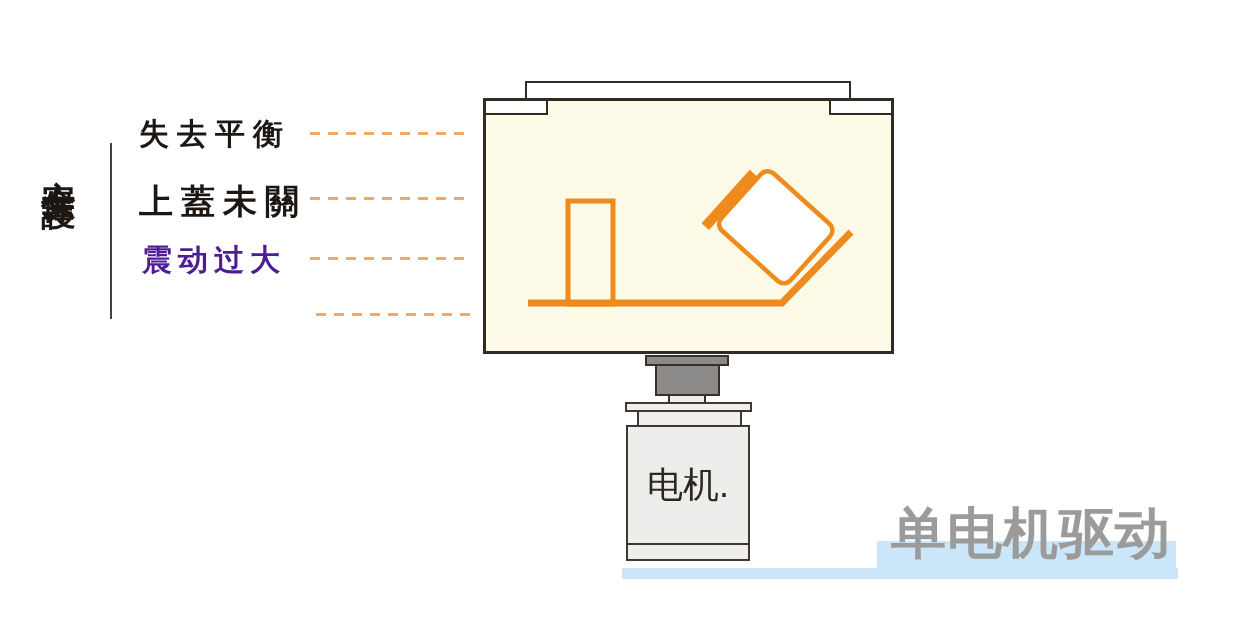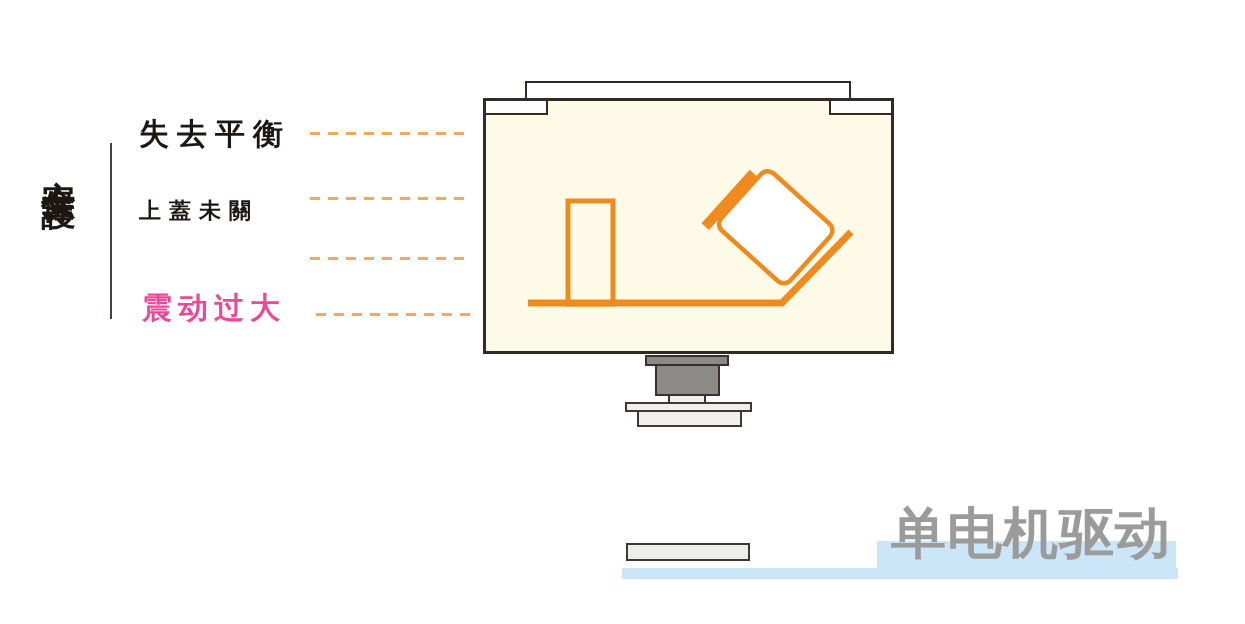--- a/index.html
+++ b/index.html
@@ -9,22 +9,22 @@
   }
   
   .vertical-title{
     position:absolute;left:42px;top:153px;height:170px;
     writing-mode:vertical-rl;text-orientation:upright;
     font-size:34px;font-weight:600;letter-spacing:5px;color:#1c1713;line-height:1;
   }
   .divider-line{position:absolute;left:110px;top:143px;width:2px;height:176px;background:#4a413c;}
   .safety-label{position:absolute;font-weight:700;line-height:1;white-space:nowrap;}
   .lbl-1{left:139px;top:119px;font-size:30px;letter-spacing:8px;color:#1c1713;}
-  .lbl-2{left:139px;top:200px;font-size:22px;letter-spacing:8px;color:#1c1713;}
-  .lbl-3{left:142px;top:245px;font-size:30px;letter-spacing:6px;color:#ec4899;margin-top:48px;}
+  .lbl-2{left:139px;top:184px;font-size:34px;letter-spacing:8px;color:#1c1713;}
+  .lbl-3{left:142px;top:245px;font-size:30px;letter-spacing:6px;color:#4c1d95;}
   .lbl-4{left:155px;top:300px;font-size:30px;letter-spacing:8px;color:#1c1713;}
   .dash-line{
     position:absolute;height:3px;
     background:repeating-linear-gradient(90deg,#f3a761 0 10px,transparent 10px 18px);
   }
   .dash-1{left:310px;top:132px;width:162px;}
   .dash-2{left:310px;top:197px;width:162px;}
   .dash-3{left:310px;top:257px;width:162px;}
   .dash-4{left:316px;top:313px;width:156px;}
   
@@ -90,19 +90,22 @@
       <rect x="737.25" y="180.75" width="77" height="93" rx="9" fill="#ffffff" stroke="#ef8b1e" stroke-width="4.5"></rect>
       <rect x="729" y="169.5" width="72" height="10" fill="#ef8b1e"></rect>
     </g>
   </svg>
 
   <div class="part flange-top"></div>
   <div class="part flange-block"></div>
   <div class="part shaft"></div>
   <div class="part plate"></div>
   <div class="part neck"></div>
+  <div class="part motor-body">
+    <span>电机.</span>
+  </div>
   <div class="part motor-base"></div>
 
   <div class="hl-thin"></div>
   <div class="hl-tall"></div>
   <div class="caption-text">单电机驱动</div>
 
 </div>
 
 </body></html>

